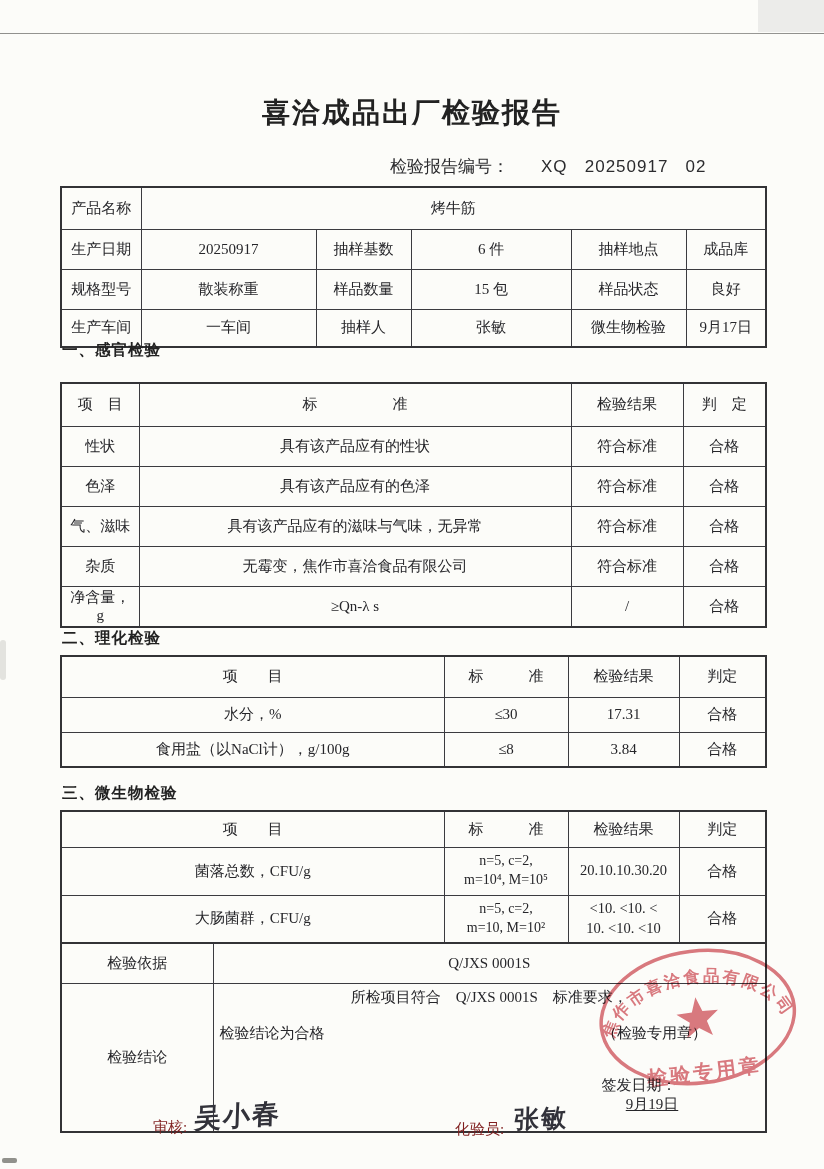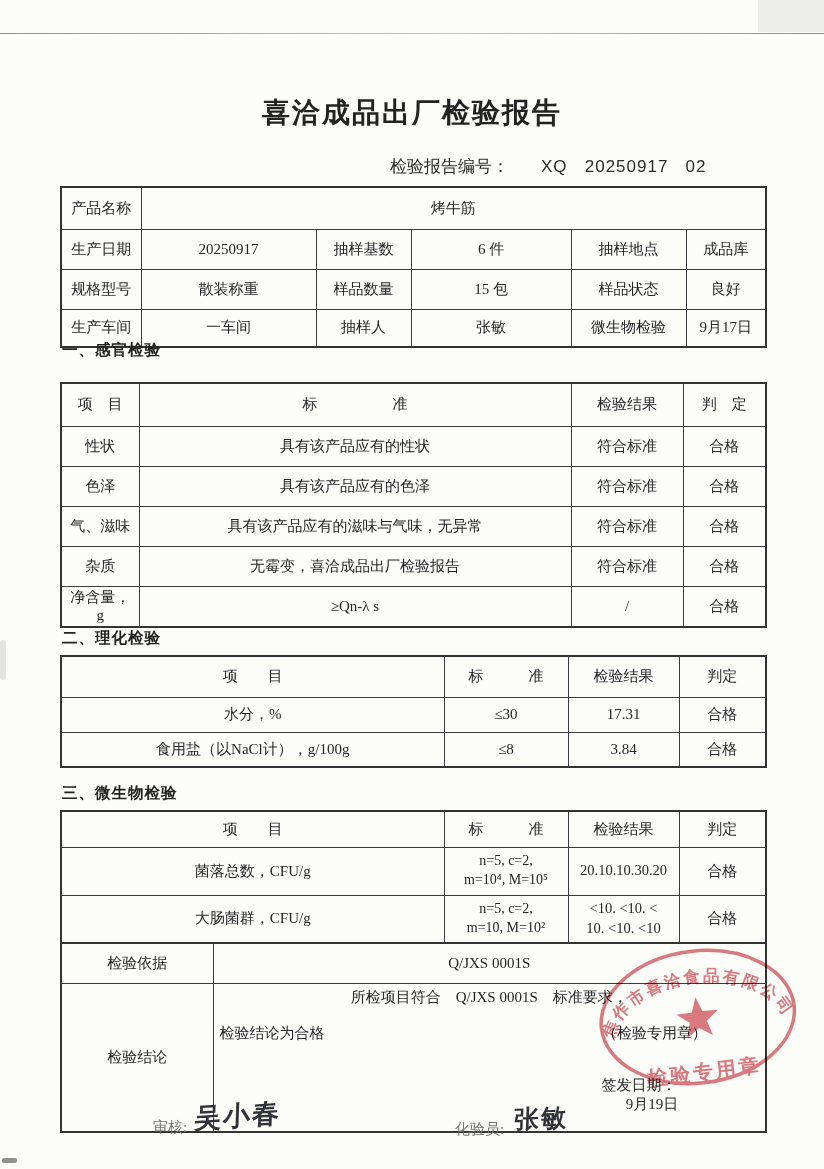--- a/index.html
+++ b/index.html
@@ -53,32 +53,32 @@
 
   .twoline div{line-height:1.35;font-size:14px;}
   .res-wrap{font-size:14.5px;line-height:1.35;}
 
   
   .concl{padding:8px 10px 6px 10px;text-align:left;font-size:15px;}
   .concl .l1{white-space:pre;margin-top:4px;}
   .concl .l2{margin-top:17px;display:flex;justify-content:space-between;}
   .concl .l2 .seal-note{margin-right:52px;}
   .concl .l3{margin-top:16px;padding-left:262px;white-space:pre;}
-  .concl .l3 .dt{margin-left:26px;}
+  .concl .l3 .dt{margin-left:26px;text-decoration:underline;}
 
   
   .stamp{
     position:absolute;left:592px;top:943px;width:212px;height:152px;
     transform:rotate(-7deg);opacity:.85;mix-blend-mode:multiply;pointer-events:none;
   }
   .stamp text{font-family:"Liberation Sans","DejaVu Sans",sans-serif;}
 
   
   .sig-row{position:absolute;top:1100px;left:0;width:824px;height:60px;}
-  .sig-label{position:absolute;font-size:15px;color:#737373;}
+  .sig-label{position:absolute;font-size:15px;color:#7f1d1d;}
   .sig-name{
     position:absolute;font-size:27px;font-weight:600;color:#32323a;
     transform:rotate(-4deg) skewX(-6deg);letter-spacing:2px;
     font-family:"DejaVu Serif","Liberation Serif",serif;
   }
   #sig-review-label{left:153px;top:18px;}
   #sig-review-name{left:194px;top:-2px;}
   #sig-tester-label{left:455px;top:20px;}
   #sig-tester-name{left:514px;top:2px;font-size:25px;transform:rotate(-2deg) skewX(-4deg);}
 </style>
@@ -165,21 +165,21 @@
       <td>合格</td>
     </tr>
     <tr style="height:40px">
       <td class="al">气、滋味</td>
       <td class="al">具有该产品应有的滋味与气味，无异常</td>
       <td>符合标准</td>
       <td>合格</td>
     </tr>
     <tr style="height:40px">
       <td class="al">杂质</td>
-      <td class="al">无霉变，喜洽成品出厂检验报告</td>
+      <td class="al">无霉变，焦作市喜洽食品有限公司</td>
       <td>符合标准</td>
       <td>合格</td>
     </tr>
     <tr style="height:41px">
       <td class="al">净含量，g</td>
       <td>≥Qn-λ s</td>
       <td>/</td>
       <td>合格</td>
     </tr>
   </tbody>

